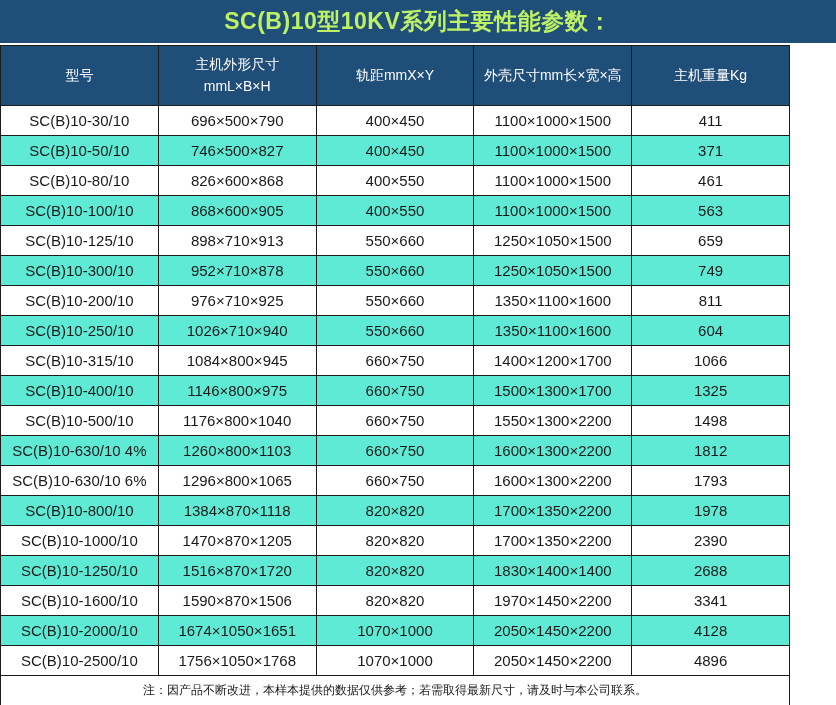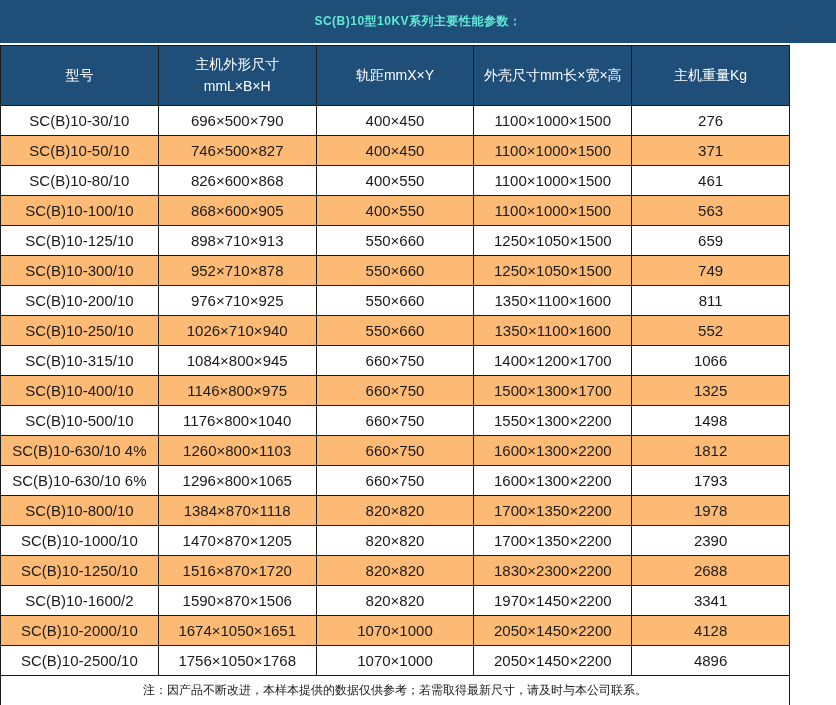--- a/index.html
+++ b/index.html
@@ -4,23 +4,23 @@
 <style>
   html, body { margin: 0; padding: 0; background: #ffffff; }
   body {
     width: 836px; height: 705px; overflow: hidden;
     font-family: "Liberation Sans", "DejaVu Sans", sans-serif;
   }
   .page { width: 836px; height: 705px; display: flex; flex-direction: column; }
 
   .title-bar {
     height: 43px; flex: 0 0 43px;
-    background: #1F4E79; color: #5eead4;
+    background: #1F4E79; color: #bef264;
     display: flex; align-items: center; justify-content: center;
-    font-size: 12px; font-weight: bold; letter-spacing: 0.5px;
+    font-size: 23px; font-weight: bold; letter-spacing: 0.5px;
   }
   .title-gap { height: 2px; flex: 0 0 2px; background: #ffffff; }
 
   table.spec {
     width: 790px; border-collapse: collapse; table-layout: fixed;
   }
   table.spec col { width: 20%; }
   table.spec th, table.spec td {
     border: 1px solid #1b1b1b;
     text-align: center; vertical-align: middle;
@@ -28,21 +28,21 @@
   }
   table.spec thead th {
     background: #1F4E79; color: #ffffff;
     height: 60px; font-weight: normal; font-size: 14px;
     white-space: pre-line; line-height: 1.55;
   }
   table.spec tbody td {
     height: 30px; font-size: 15px; color: #1a1a1a; line-height: 1;
     background: #ffffff;
   }
-  table.spec tbody tr.band td { background: #fdba74; }
+  table.spec tbody tr.band td { background: #5eead4; }
   table.spec tfoot td {
     height: 30px; font-size: 12px; color: #1a1a1a; background: #ffffff;
   }
 </style>
 </head>
 <body>
 
 <div class="page">
 
   <div class="title-bar">SC(B)10型10KV系列主要性能参数：</div>
@@ -66,21 +66,21 @@
         <th>外壳尺寸mm长×宽×高</th>
         <th>主机重量Kg</th>
       </tr>
     </thead>
     <tbody id="table-body">
         <tr class="plain">
           <td>SC(B)10-30/10</td>
           <td>696×500×790</td>
           <td>400×450</td>
           <td>1100×1000×1500</td>
-          <td>276</td>
+          <td>411</td>
         </tr>
         <tr class="band">
           <td>SC(B)10-50/10</td>
           <td>746×500×827</td>
           <td>400×450</td>
           <td>1100×1000×1500</td>
           <td>371</td>
         </tr>
         <tr class="plain">
           <td>SC(B)10-80/10</td>
@@ -115,21 +115,21 @@
           <td>976×710×925</td>
           <td>550×660</td>
           <td>1350×1100×1600</td>
           <td>811</td>
         </tr>
         <tr class="band">
           <td>SC(B)10-250/10</td>
           <td>1026×710×940</td>
           <td>550×660</td>
           <td>1350×1100×1600</td>
-          <td>552</td>
+          <td>604</td>
         </tr>
         <tr class="plain">
           <td>SC(B)10-315/10</td>
           <td>1084×800×945</td>
           <td>660×750</td>
           <td>1400×1200×1700</td>
           <td>1066</td>
         </tr>
         <tr class="band">
           <td>SC(B)10-400/10</td>
@@ -170,25 +170,25 @@
           <td>SC(B)10-1000/10</td>
           <td>1470×870×1205</td>
           <td>820×820</td>
           <td>1700×1350×2200</td>
           <td>2390</td>
         </tr>
         <tr class="band">
           <td>SC(B)10-1250/10</td>
           <td>1516×870×1720</td>
           <td>820×820</td>
-          <td>1830×2300×2200</td>
+          <td>1830×1400×1400</td>
           <td>2688</td>
         </tr>
         <tr class="plain">
-          <td>SC(B)10-1600/2</td>
+          <td>SC(B)10-1600/10</td>
           <td>1590×870×1506</td>
           <td>820×820</td>
           <td>1970×1450×2200</td>
           <td>3341</td>
         </tr>
         <tr class="band">
           <td>SC(B)10-2000/10</td>
           <td>1674×1050×1651</td>
           <td>1070×1000</td>
           <td>2050×1450×2200</td>

